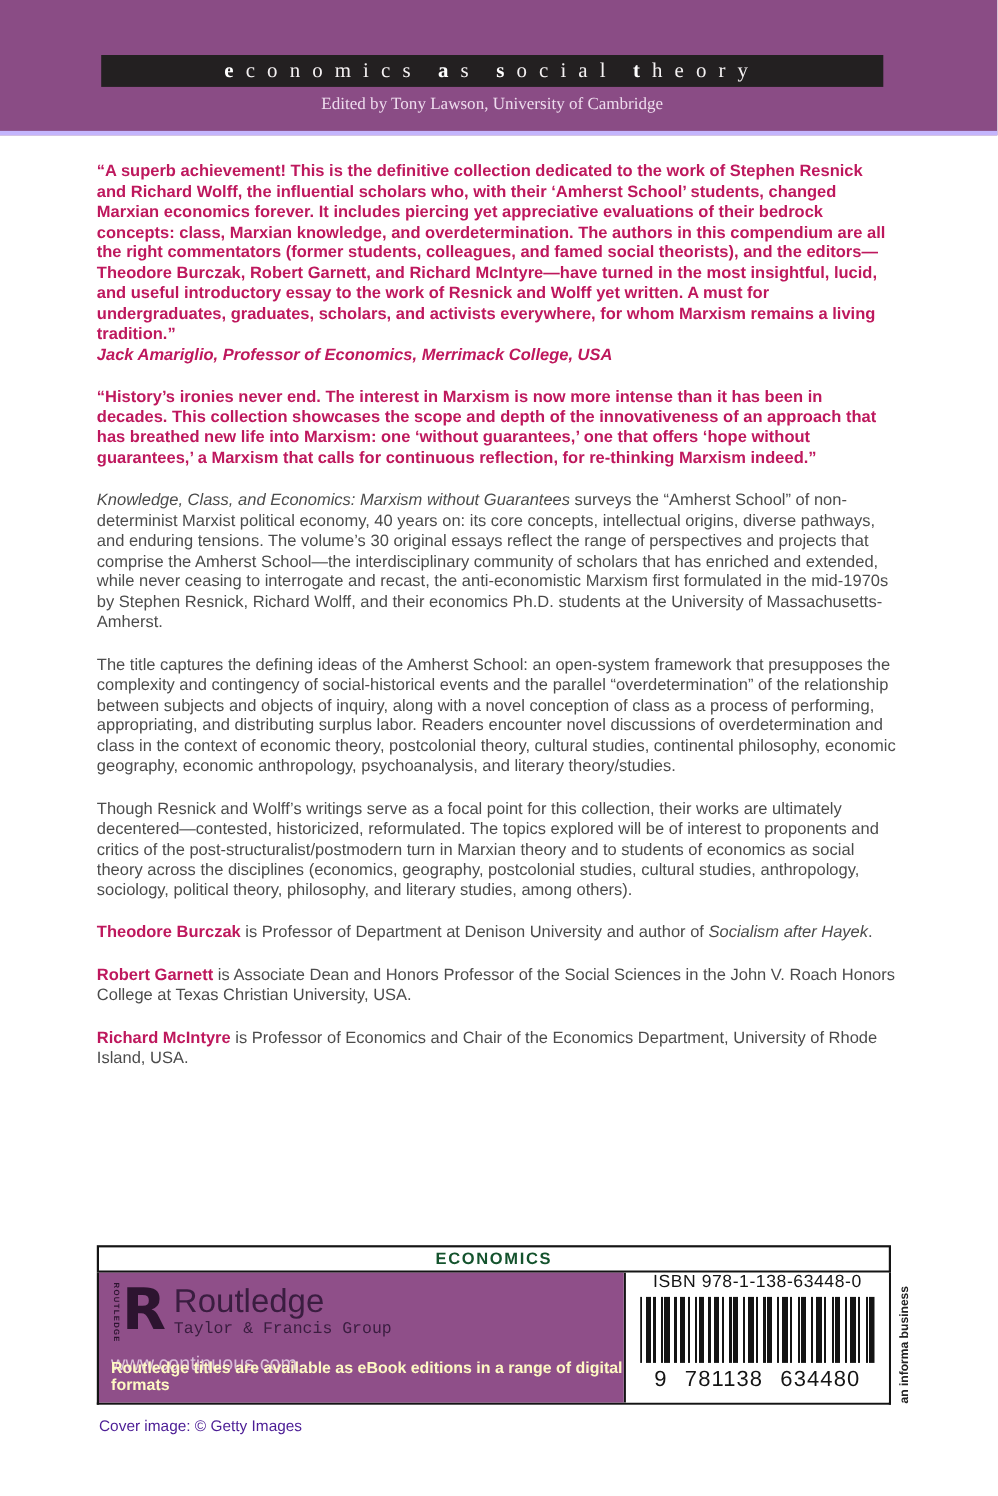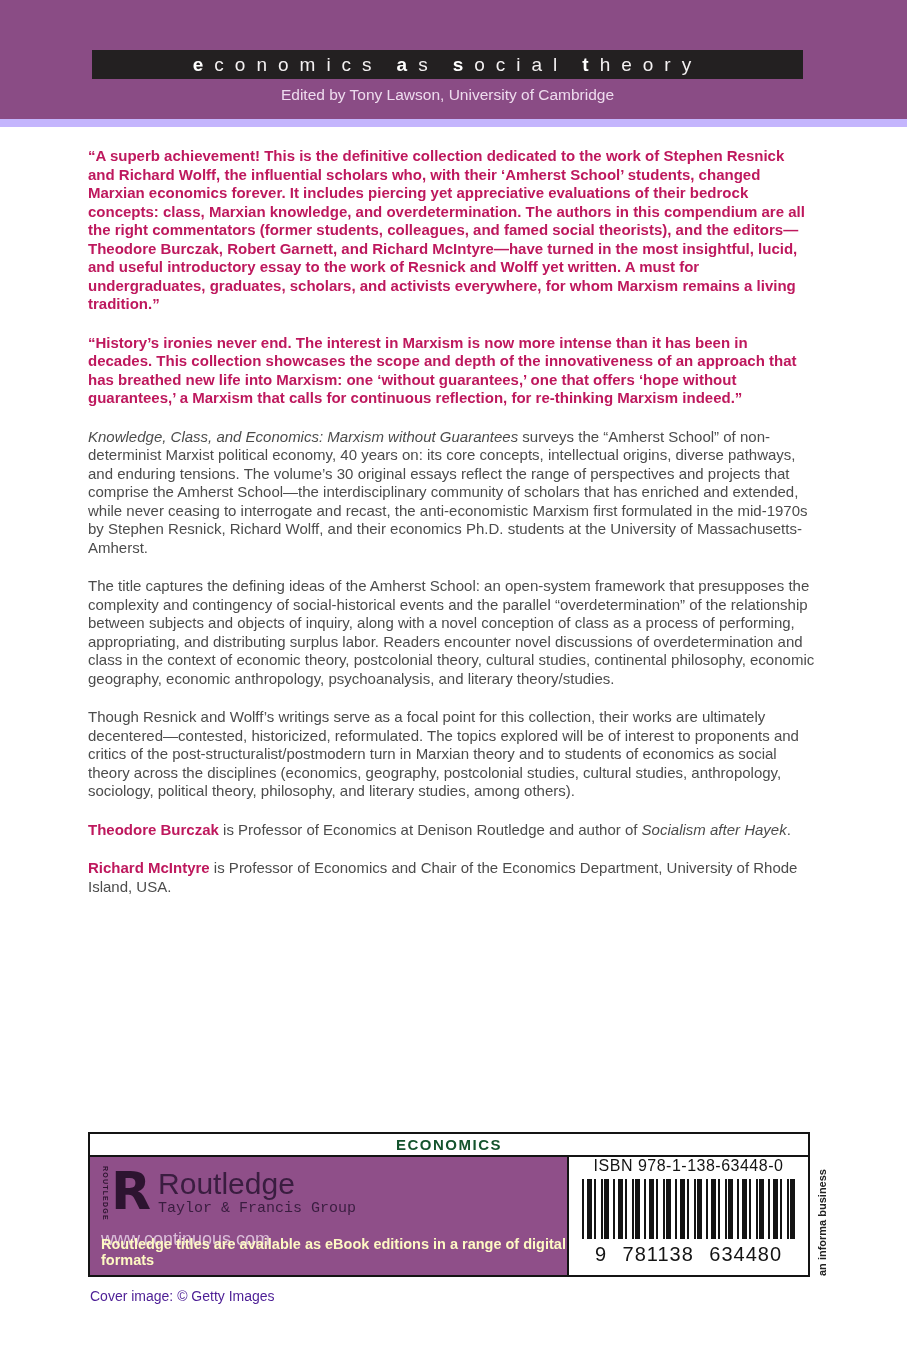--- a/index.html
+++ b/index.html
@@ -1,21 +1,21 @@
 <!DOCTYPE html>
 <html><head>
 <meta charset="utf-8">
 <style>
   html,body{margin:0;padding:0;background:#fff;}
   .page{position:relative;width:907px;height:1360px;background:#ffffff;overflow:hidden;
         font-family:"Liberation Sans", sans-serif;}
 
   
   .band{position:absolute;left:0;top:0;width:907px;height:119px;background:#8a4c85;
-        border-bottom:8px solid #c4b5fd;}
+        border-bottom:4px solid #c4b5fd;font-family:Liberation Serif, serif;}
   .banner{position:absolute;left:92px;top:50px;width:711px;height:29px;background:#232021;
           display:flex;align-items:center;justify-content:center;}
   .series-title{color:#f4f1f2;font-size:19px;line-height:29px;letter-spacing:11px;white-space:nowrap;}
   .series-title .word{margin:0 7px;}
   .series-title b{font-weight:700;color:#ffffff;}
   .edited{position:absolute;left:92px;top:86px;width:711px;text-align:center;
           color:#eedcee;font-size:15.5px;}
 
   
   .content{position:absolute;left:88px;top:147px;width:727px;font-size:15px;line-height:18.5px;}
@@ -65,35 +65,39 @@
   <header class="band">
     <div class="banner">
       <div class="series-title"><span class="word"><b>e</b>conomics</span><span class="word"><b>a</b>s</span><span class="word"><b>s</b>ocial</span><span class="word"><b>t</b>heory</span></div>
     </div>
     <div class="edited">Edited by Tony Lawson, University of Cambridge</div>
   </header>
 
   <main class="content">
       <div class="para">
         <div class="pblock"><span class="b">“A superb achievement! This is the definitive collection dedicated to the work of Stephen Resnick and Richard Wolff, the influential scholars who, with their ‘Amherst School’ students, changed Marxian economics forever. It includes piercing yet appreciative evaluations of their bedrock concepts: class, Marxian knowledge, and overdetermination. The authors in this compendium are all the right commentators (former students, colleagues, and famed social theorists), and the editors—Theodore Burczak, Robert Garnett, and Richard McIntyre—have turned in the most insightful, lucid, and useful introductory essay to the work of Resnick and Wolff yet written. A must for undergraduates, graduates, scholars, and activists everywhere, for whom Marxism remains a living tradition.”</span></div>
+        <div class="pblock"><span class="b i">Jack Amariglio, Professor of Economics, Merrimack College, USA</span></div>
       </div>
       <div class="para">
         <div class="pblock"><span class="b">“History’s ironies never end. The interest in Marxism is now more intense than it has been in decades. This collection showcases the scope and depth of the innovativeness of an approach that has breathed new life into Marxism: one ‘without guarantees,’ one that offers ‘hope without guarantees,’ a Marxism that calls for continuous reflection, for re-thinking Marxism indeed.”</span></div>
       </div>
       <div class="para">
         <div class="pblock"><span class="i">Knowledge, Class, and Economics: Marxism without Guarantees</span><span> surveys the “Amherst School” of non-determinist Marxist political economy, 40 years on: its core concepts, intellectual origins, diverse pathways, and enduring tensions. The volume’s 30 original essays reflect the range of perspectives and projects that comprise the Amherst School—the interdisciplinary community of scholars that has enriched and extended, while never ceasing to interrogate and recast, the anti-economistic Marxism first formulated in the mid-1970s by Stephen Resnick, Richard Wolff, and their economics Ph.D. students at the University of Massachusetts-Amherst.</span></div>
       </div>
       <div class="para">
         <div class="pblock"><span>The title captures the defining ideas of the Amherst School: an open-system framework that presupposes the complexity and contingency of social-historical events and the parallel “overdetermination” of the relationship between subjects and objects of inquiry, along with a novel conception of class as a process of performing, appropriating, and distributing surplus labor. Readers encounter novel discussions of overdetermination and class in the context of economic theory, postcolonial theory, cultural studies, continental philosophy, economic geography, economic anthropology, psychoanalysis, and literary theory/studies.</span></div>
       </div>
       <div class="para">
         <div class="pblock"><span>Though Resnick and Wolff’s writings serve as a focal point for this collection, their works are ultimately decentered—contested, historicized, reformulated. The topics explored will be of interest to proponents and critics of the post-structuralist/postmodern turn in Marxian theory and to students of economics as social theory across the disciplines (economics, geography, postcolonial studies, cultural studies, anthropology, sociology, political theory, philosophy, and literary studies, among others).</span></div>
       </div>
       <div class="para">
-        <div class="pblock"><span class="b">Theodore Burczak</span><span> is Professor of Economics at Denison Routledge and author of </span><span class="i">Socialism after Hayek</span><span>.</span></div>
+        <div class="pblock"><span class="b">Theodore Burczak</span><span> is Professor of Department at Denison University and author of </span><span class="i">Socialism after Hayek</span><span>.</span></div>
+      </div>
+      <div class="para">
+        <div class="pblock"><span class="b">Robert Garnett</span><span> is Associate Dean and Honors Professor of the Social Sciences in the John V. Roach Honors College at Texas Christian University, USA.</span></div>
       </div>
       <div class="para">
         <div class="pblock"><span class="b">Richard McIntyre</span><span> is Professor of Economics and Chair of the Economics Department, University of Rhode Island, USA.</span></div>
       </div>
     </main>
 
   <section class="footer">
     <div class="econ-bar">ECONOMICS</div>
     <div class="pub-row">
       <div class="pub-left">

